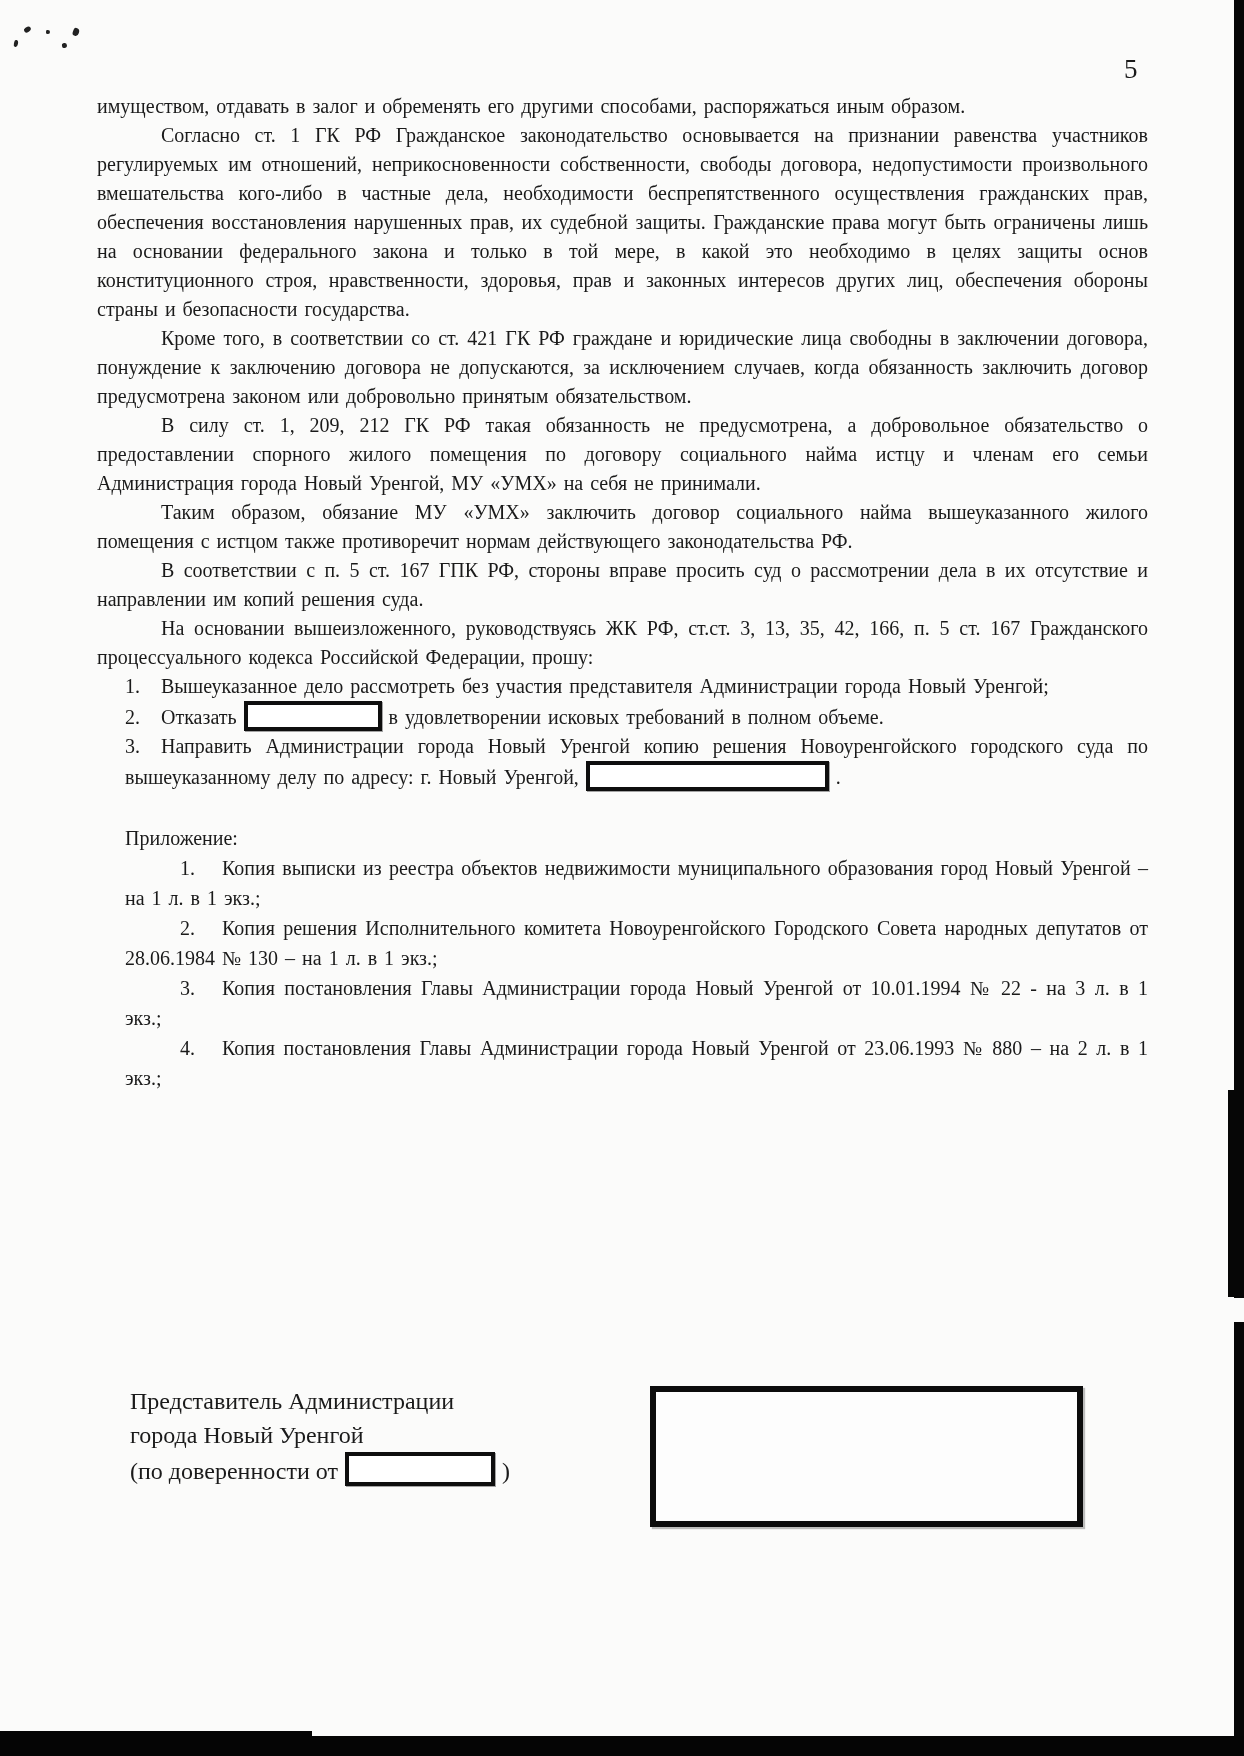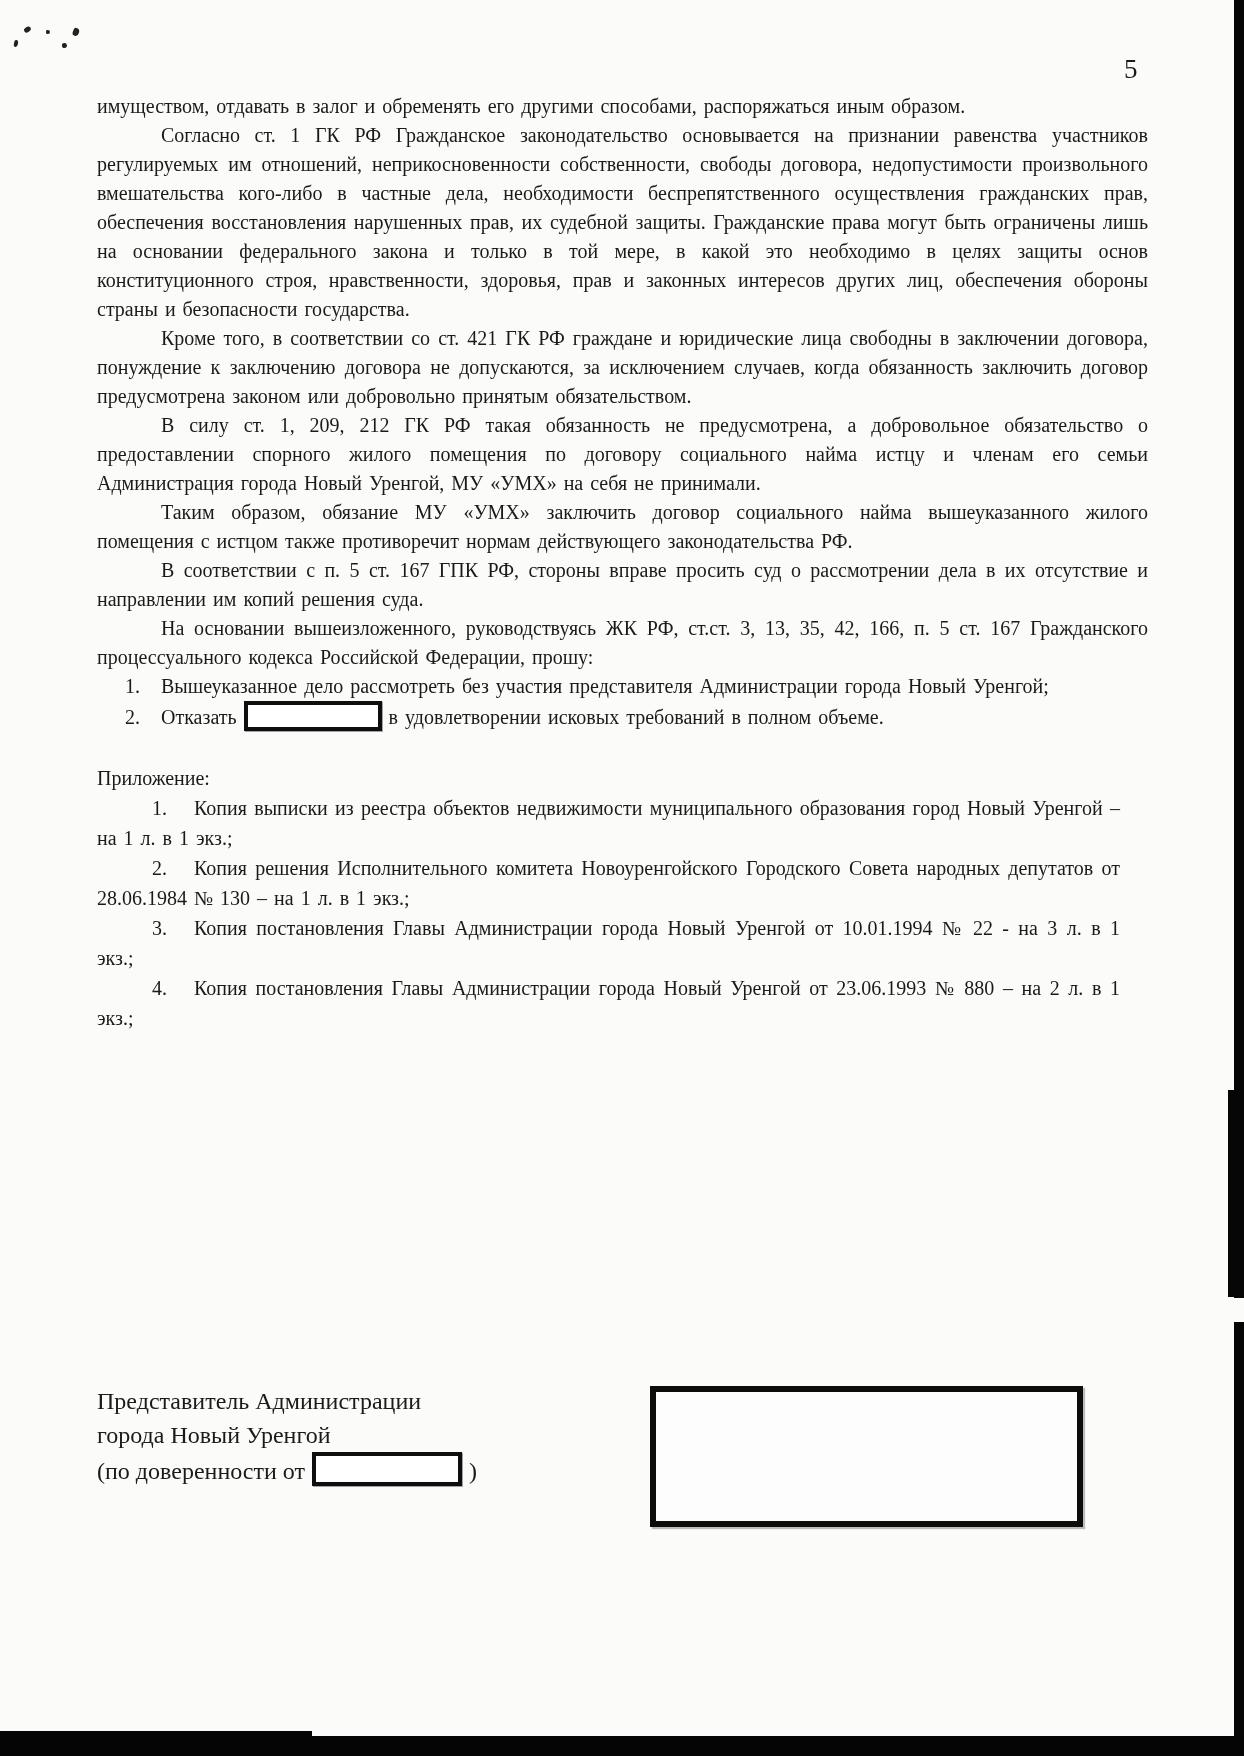--- a/index.html
+++ b/index.html
@@ -26,29 +26,29 @@
   .req{margin-left:28px;}
   .req .num{display:inline-block;width:36px;text-indent:0;}
   .redact{
     display:inline-block;background:#ffffff;
     border:4px solid #0e0e0e;vertical-align:-7px;
     margin:0 7px;box-shadow:1px 1px 0 rgba(0,0,0,.35);
   }
   .r-small{width:130px;height:22px;}
   .r-wide{width:235px;height:22px;}
   .r-sig{width:142px;height:26px;}
-  .attachments{margin-top:31px;width:1023px;line-height:30px;}
+  .attachments{margin-top:31px;margin-left:28px;width:1023px;line-height:30px;}
   .att-title{text-indent:0;}
   .att{text-indent:55px;}
   .att .num{display:inline-block;width:42px;text-indent:0;}
   .signature{
     position:absolute;left:97px;top:1384px;
     font-size:24px;line-height:34px;
   }
-  .signature div{white-space:nowrap;}
+  .signature div{white-space:nowrap;margin-left:33px;}
   .bigbox{
     position:absolute;left:650px;top:1386px;
     width:421px;height:129px;
     border:6px solid #0c0c0c;background:#fdfdfd;
     box-shadow:2px 2px 1px rgba(0,0,0,.25);
   }
   
   .bar-right{position:absolute;right:0;top:0;width:10px;height:1756px;background:#060606;}
   .bar-right-wide{position:absolute;right:0;top:1090px;width:16px;height:207px;background:#060606;}
   .bar-right-gap{position:absolute;right:0;top:1298px;width:16px;height:24px;background:#fbfbfa;}
@@ -83,20 +83,23 @@
     <p class="indent">Таким образом, обязание МУ «УМХ» заключить договор социального найма вышеуказанного жилого помещения с истцом также противоречит нормам действующего законодательства РФ.</p>
     <p class="indent gap-before">В соответствии с п. 5 ст. 167 ГПК РФ, стороны вправе просить суд о рассмотрении дела в их отсутствие и направлении им копий решения суда.</p>
     <p class="indent">На основании вышеизложенного, руководствуясь ЖК РФ, ст.ст. 3, 13, 35, 42, 166, п. 5 ст. 167 Гражданского процессуального кодекса Российской Федерации, прошу:</p>
 
     <div class="req">
       <span class="num">1.</span><span>Вышеуказанное дело рассмотреть без участия представителя Администрации города Новый Уренгой;</span>
     </div>
     <div class="req">
       <span class="num">2.</span><span>Отказать</span><span class="redact r-small"></span><span>в удовлетворении исковых требований в полном объеме.</span>
     </div>
+    <div class="req">
+      <span class="num">3.</span><span>Направить Администрации города Новый Уренгой копию решения Новоуренгойского городского суда по вышеуказанному делу по адресу: г. Новый Уренгой,</span><span class="redact r-wide"></span><span>.</span>
+    </div>
 
     <div class="attachments">
       <p class="att-title">Приложение:</p>
       <p class="att"><span class="num">1.</span><span>Копия выписки из реестра объектов недвижимости муниципального образования город Новый Уренгой – на 1 л. в 1 экз.;</span></p>
       <p class="att"><span class="num">2.</span><span>Копия решения Исполнительного комитета Новоуренгойского Городского Совета народных депутатов от 28.06.1984 № 130 – на 1 л. в 1 экз.;</span></p>
       <p class="att"><span class="num">3.</span><span>Копия постановления Главы Администрации города Новый Уренгой от 10.01.1994 № 22  - на 3 л. в 1 экз.;</span></p>
       <p class="att"><span class="num">4.</span><span>Копия постановления Главы Администрации города Новый Уренгой от 23.06.1993 № 880 –  на 2 л. в 1 экз.;</span></p>
     </div>
   </div>
 

